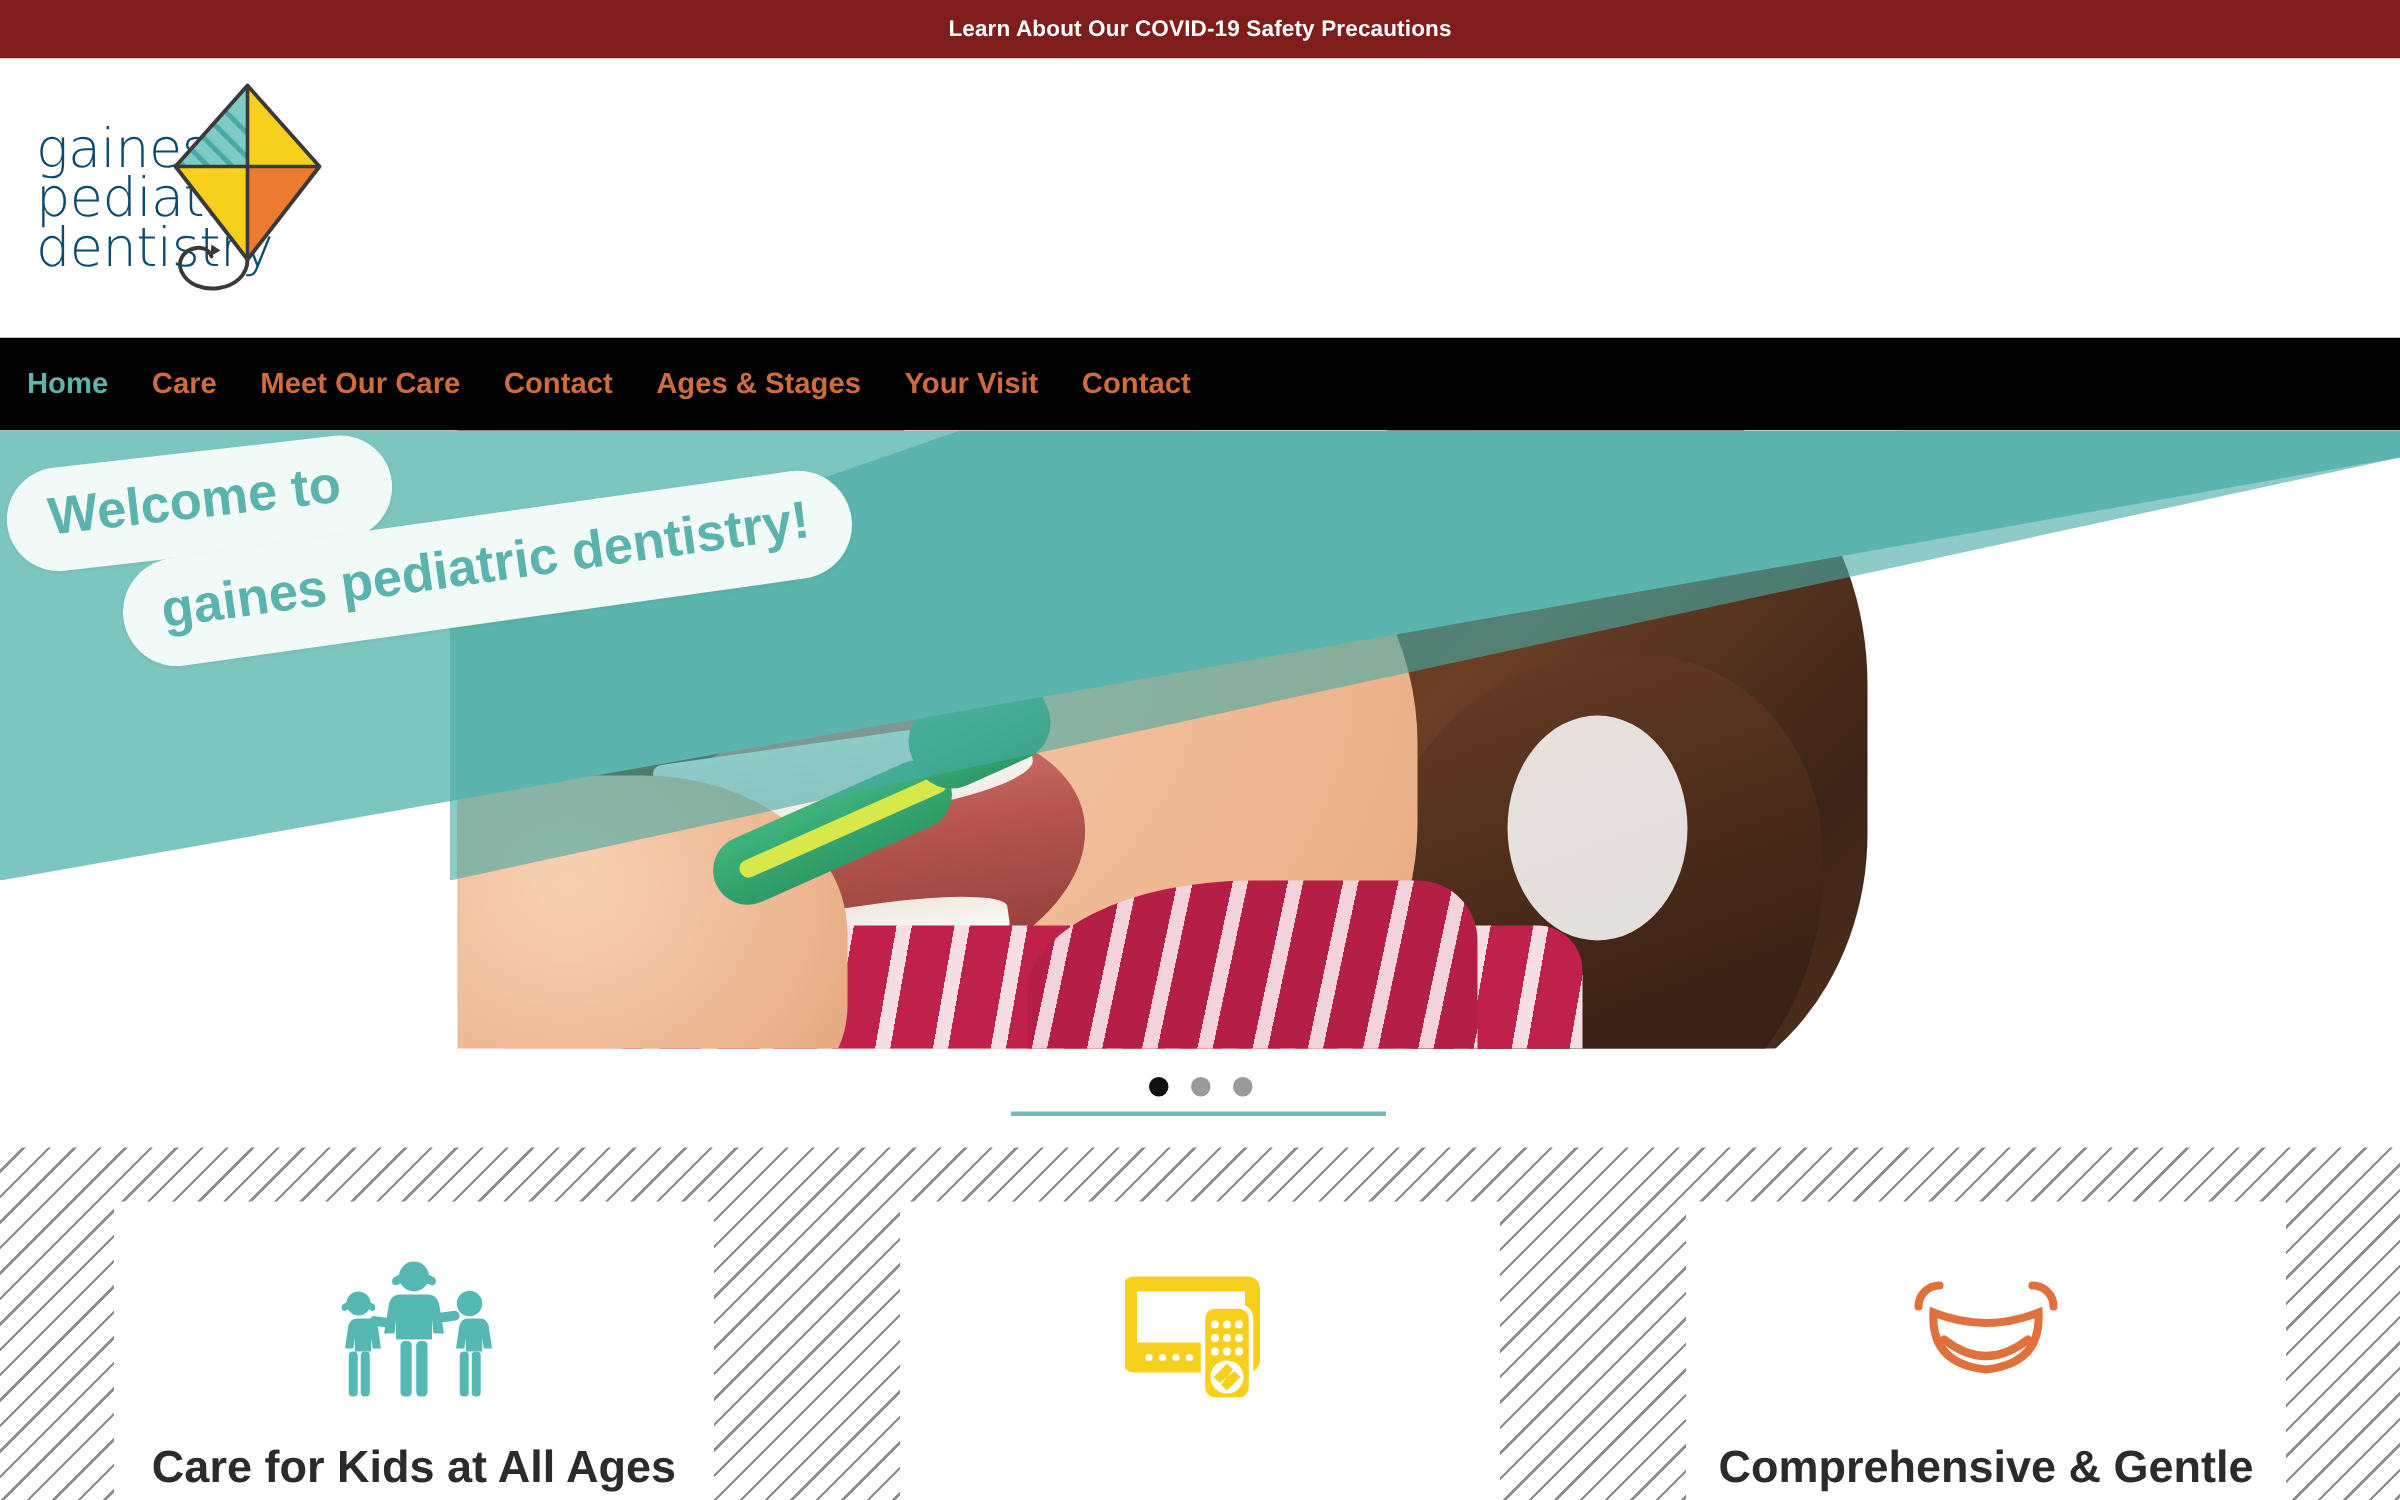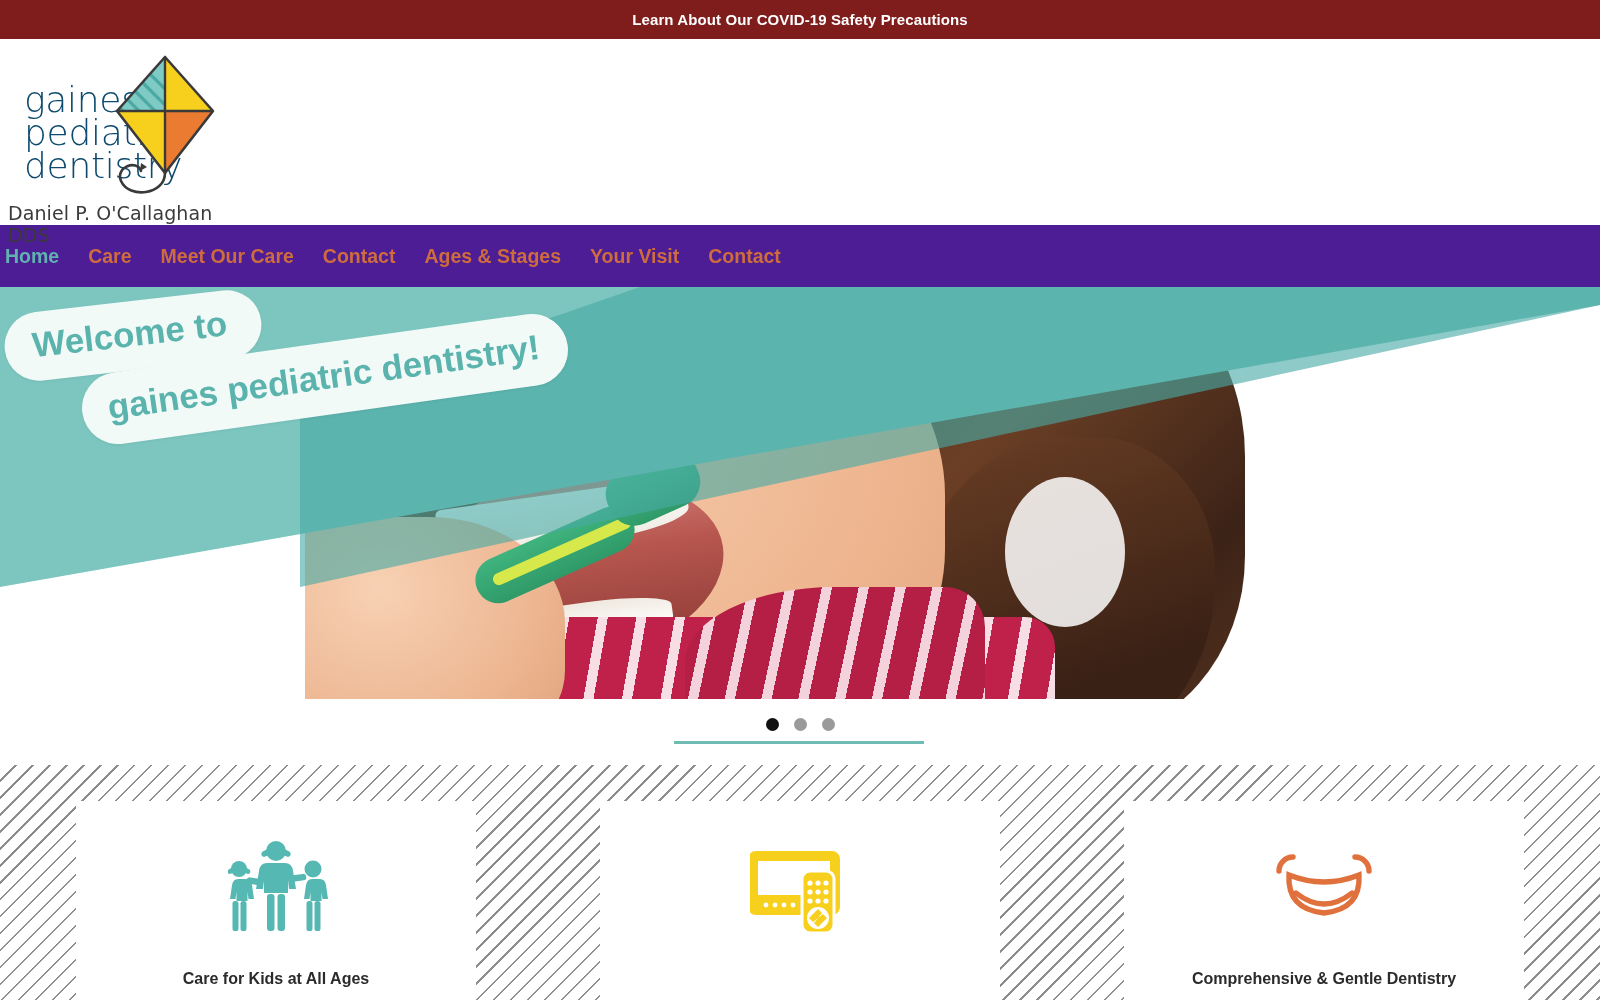--- a/index.html
+++ b/index.html
@@ -66,22 +66,22 @@
     top: 4px;
     width: 145px;
     height: 150px;
   }
 
   
   .nav {
     height: 62px;
     display: flex;
     align-items: center;
-    padding-left: 5px;
-    background: #4c1d95;
+    padding-left: 18px;
+    background: #000000;
   }
   .nav a {
     font-size: 19.5px;
     font-weight: bold;
     color: #ce6c3e;
     text-decoration: none;
     margin-right: 29px;
     white-space: nowrap;
   }
   .nav a.active { color: #5fb3ae; }
@@ -317,21 +317,21 @@
     padding: 34px 18px 26px;
     min-height: 214px;
   }
   .card-icon {
     height: 104px;
     display: flex;
     align-items: center;
     justify-content: center;
   }
   .card-title {
-    font-size: 16px;
+    font-size: 30px;
     font-weight: bold;
     color: #2b2b2b;
     line-height: 36px;
     margin-top: 22px;
   }
 </style>
 </head>
 <body>
 
 <div class="covid-bar">
@@ -369,21 +369,20 @@
         <polygon points="62,62 110,62 62,124" fill="#ea7b31"></polygon>
 
         <polygon points="62,8 110,62 62,124 14,62" fill="none" stroke="#3a3a3a" stroke-width="2.6" stroke-linejoin="round"></polygon>
         <line x1="62" y1="8" x2="62" y2="124" stroke="#3a3a3a" stroke-width="2.4"></line>
         <line x1="14" y1="62" x2="110" y2="62" stroke="#3a3a3a" stroke-width="2.4"></line>
 
         <path d="M62,124 C62,146 26,150 18,132 C12,118 34,110 38,122" fill="none" stroke="#3a3a3a" stroke-width="2.6" stroke-linecap="round"></path>
         <path d="M44,118 l-7,4 l1,-8" fill="#3a3a3a"></path>
       </svg>
     </div>
-    <div class="logo-sub">Daniel P. O'Callaghan DDS</div>
   </div>
 </div>
 
 <nav class="nav">
   <a href="#" class="active">Home</a>
   <a href="#">Care</a>
   <a href="#">Meet Our Care</a>
   <a href="#">Contact</a>
   <a href="#">Ages &amp; Stages</a>
   <a href="#">Your Visit</a>

